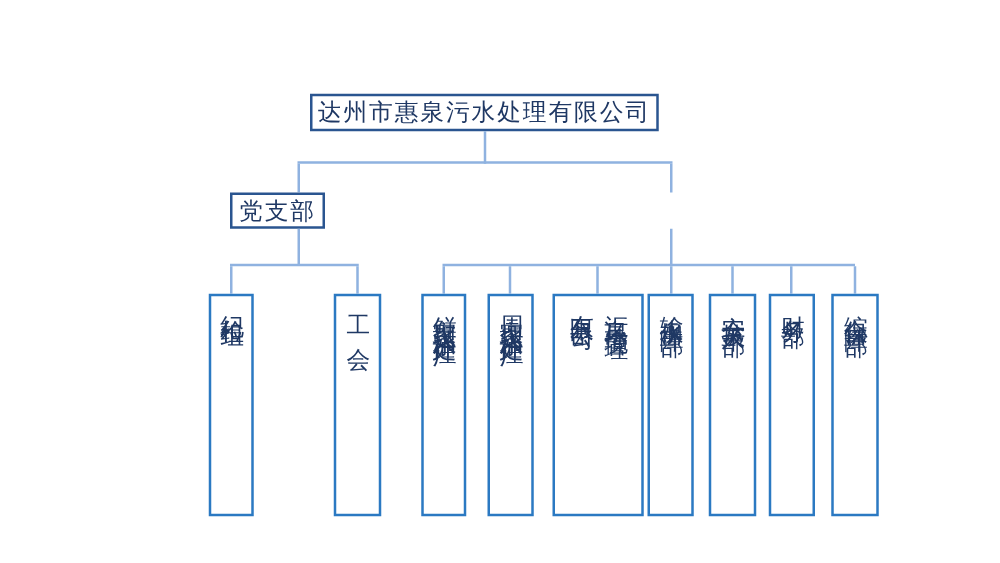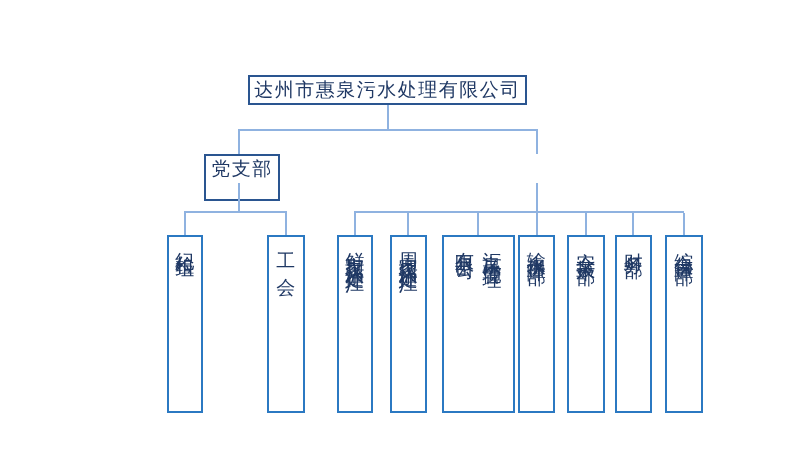--- a/index.html
+++ b/index.html
@@ -60,21 +60,21 @@
 
   <div class="node node-upper" style="left:248px; top:75px; width:279px; height:30px;">
     <span>达州市惠泉污水处理有限公司</span>
   </div>
 
   <div class="cv" style="left:387px; top:105px; height:26px;"></div>
   <div class="ch" style="left:238px; top:129px; width:300px;"></div>
   <div class="cv" style="left:238px; top:131px; height:23px;"></div>
   <div class="cv" style="left:536px; top:131px; height:23px;"></div>
 
-  <div class="node node-upper" style="left:204px; top:154px; width:76px; height:47px;">
+  <div class="node node-upper" style="left:184px; top:154px; width:76px; height:29px;">
     <span>党支部</span>
   </div>
 
   <div class="cv" style="left:238px; top:183px; height:29px;"></div>
   <div class="ch" style="left:184px; top:211px; width:103px;"></div>
   <div class="cv" style="left:184px; top:213px; height:22px;"></div>
   <div class="cv" style="left:285px; top:213px; height:22px;"></div>
 
   <div class="cv" style="left:536px; top:183px; height:29px;"></div>
   <div class="ch" style="left:354px; top:211px; width:330px;"></div>

